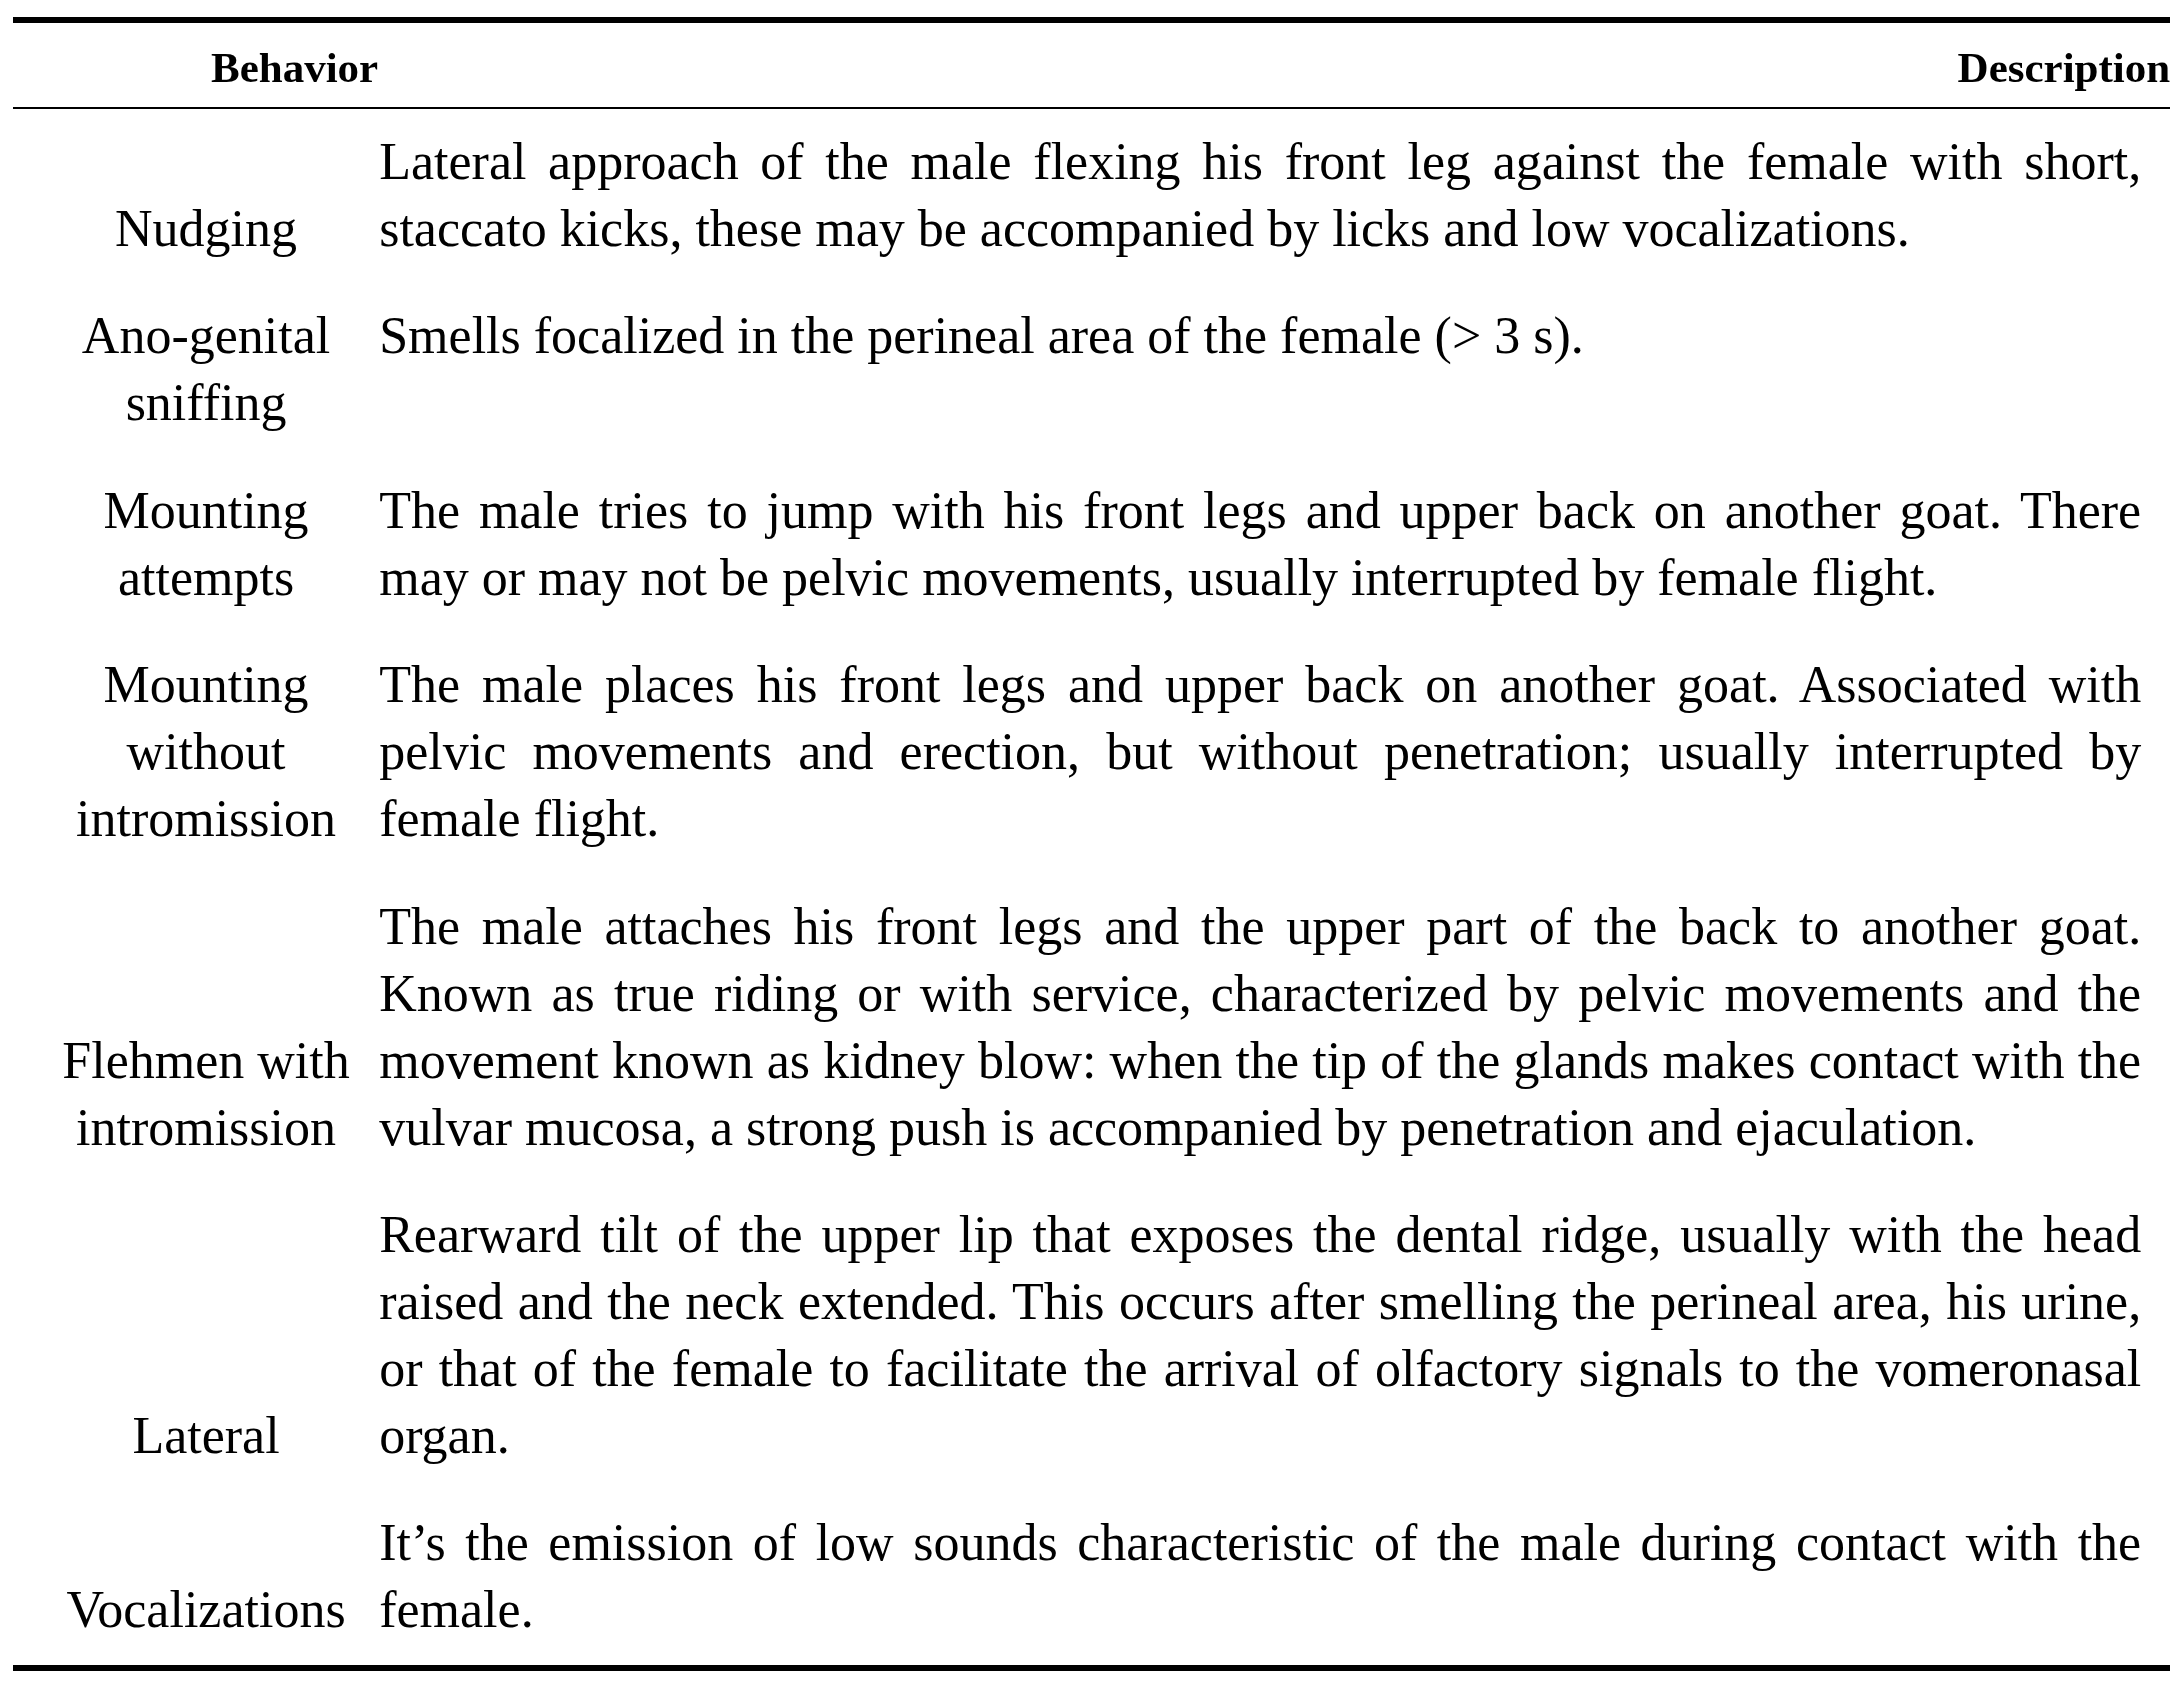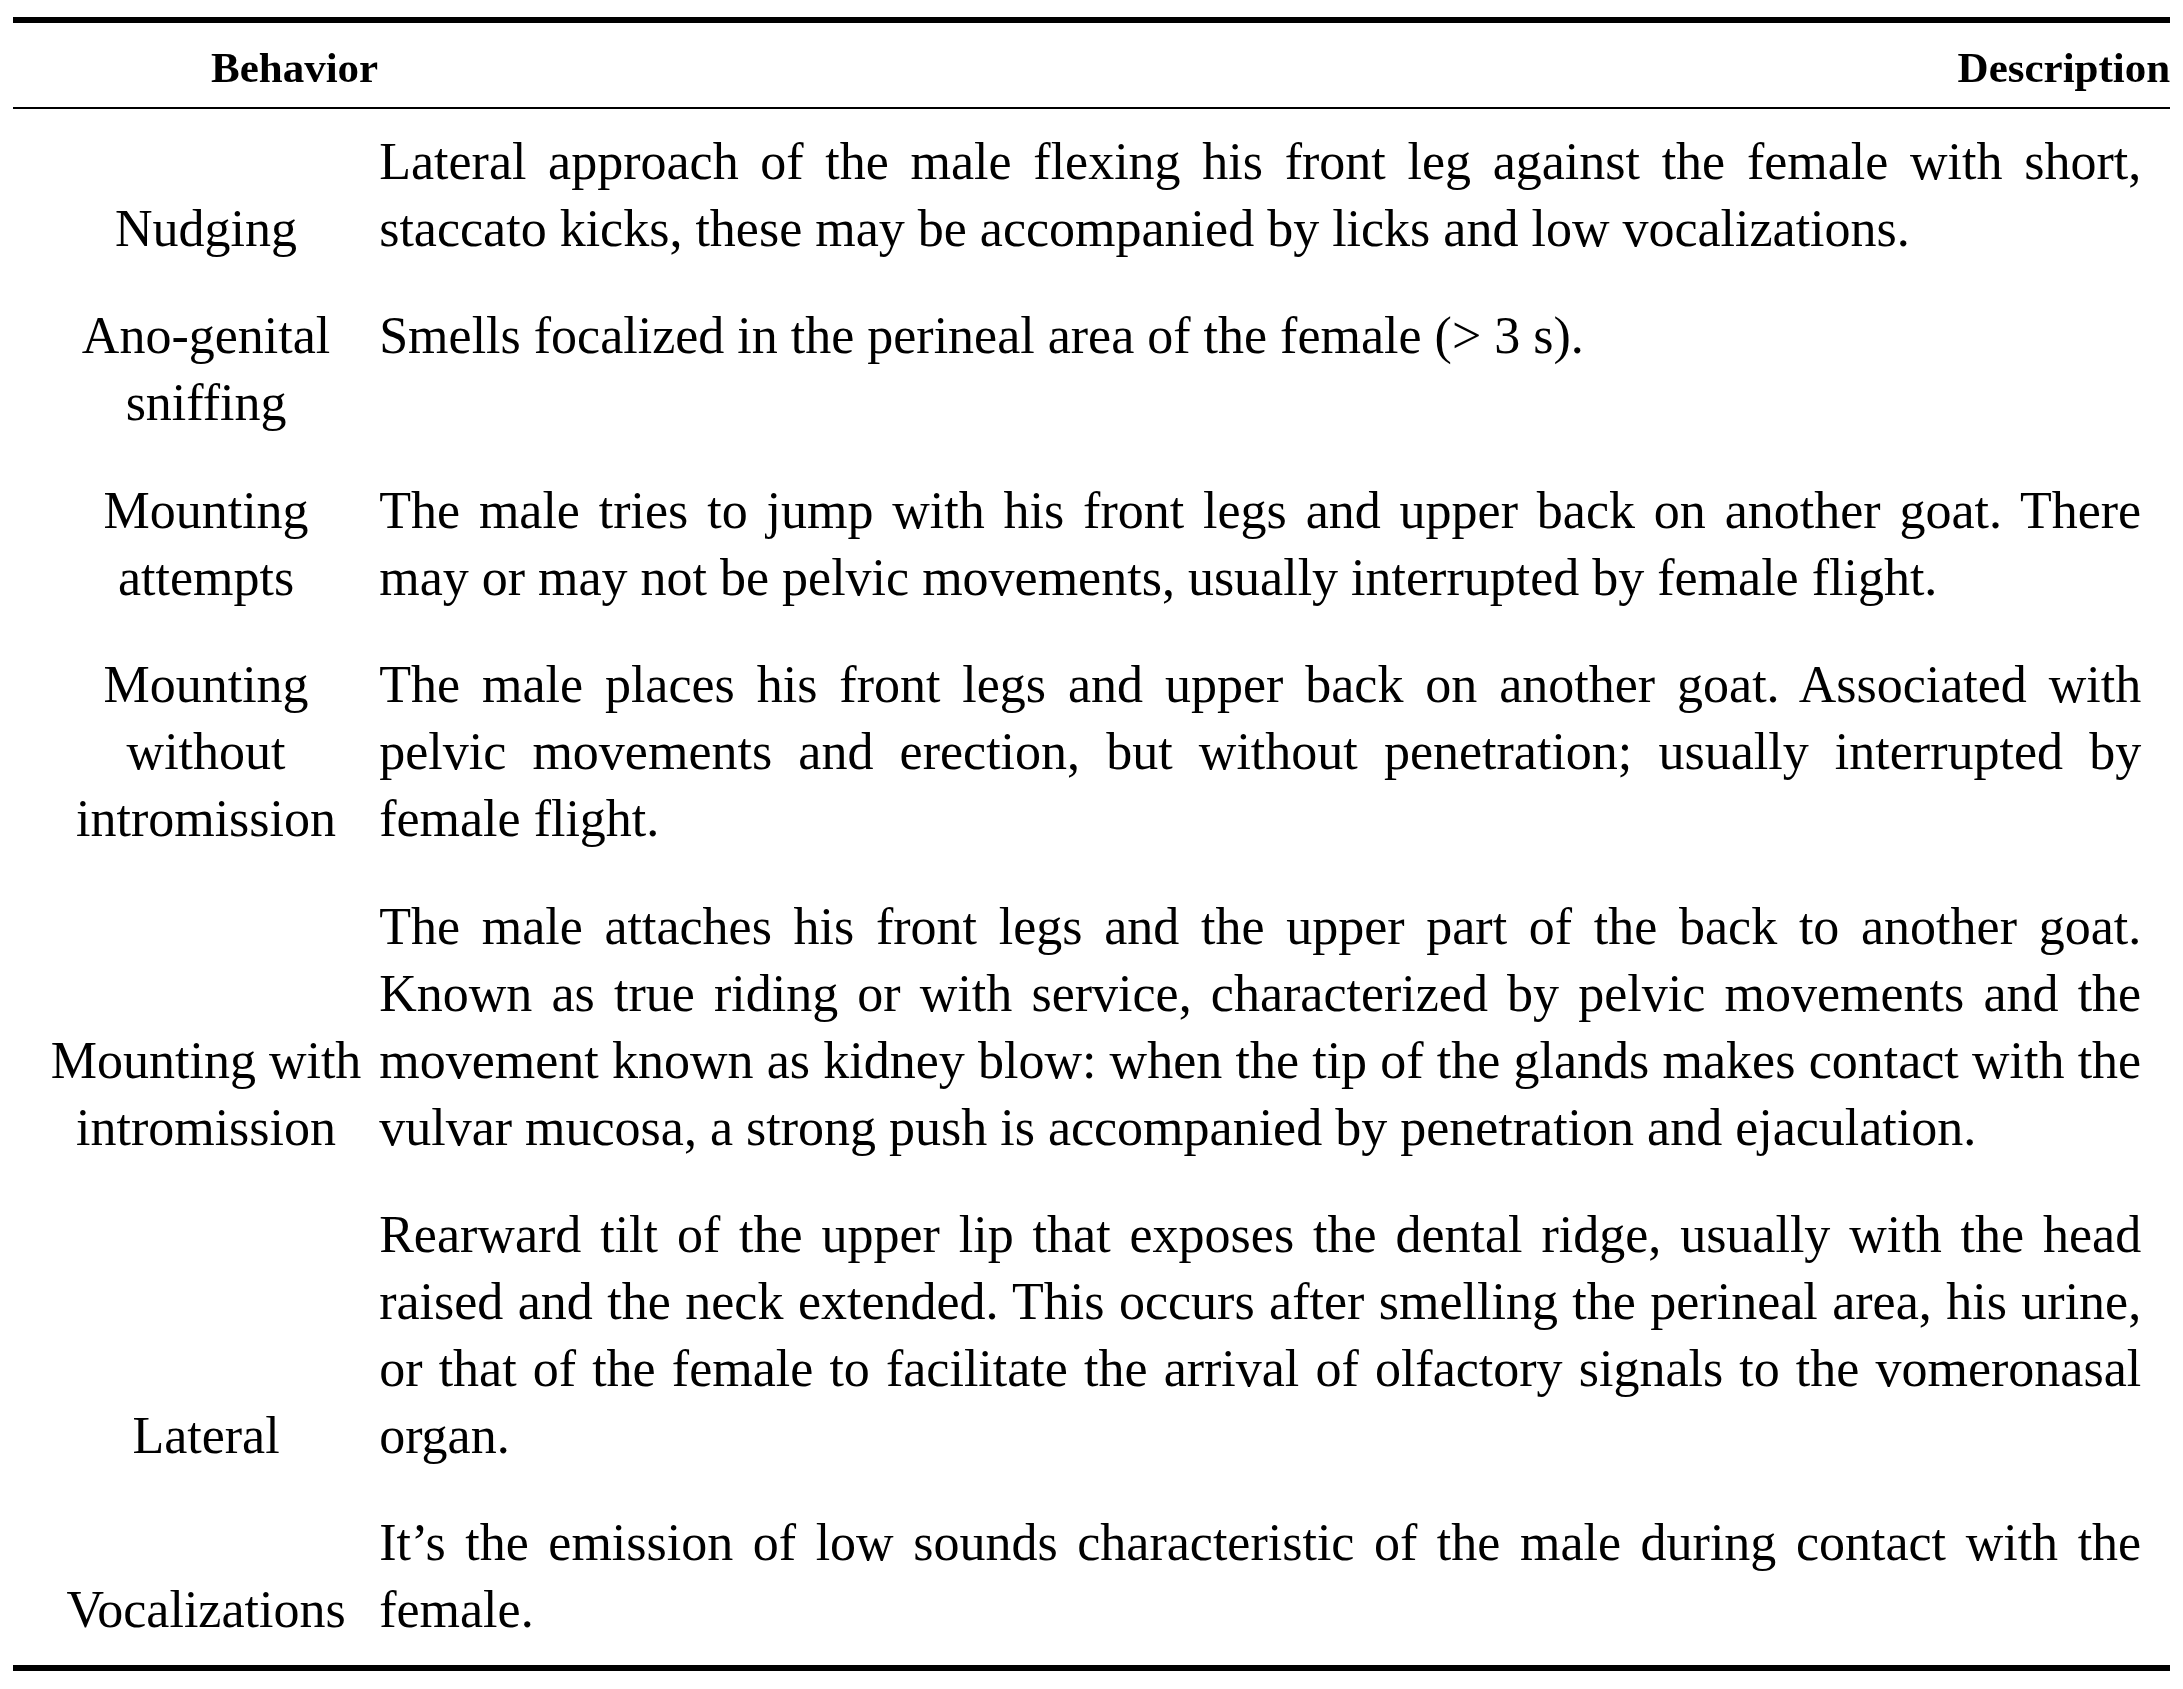--- a/index.html
+++ b/index.html
@@ -84,21 +84,21 @@
         </tr>
         <tr>
           <td class="behavior">Mounting attempts</td>
           <td class="description">The male tries to jump with his front legs and upper back on another goat. There may or may not be pelvic movements, usually interrupted by female flight.</td>
         </tr>
         <tr>
           <td class="behavior">Mounting without intromission</td>
           <td class="description">The male places his front legs and upper back on another goat. Associated with pelvic movements and erection, but without penetration; usually interrupted by female flight.</td>
         </tr>
         <tr>
-          <td class="behavior">Mounting with intromission</td>
+          <td class="behavior">Flehmen with intromission</td>
           <td class="description">The male attaches his front legs and the upper part of the back to another goat. Known as true riding or with service, characterized by pelvic movements and the movement known as kidney blow: when the tip of the glands makes contact with the vulvar mucosa, a strong push is accompanied by penetration and ejaculation.</td>
         </tr>
         <tr>
           <td class="behavior">Lateral</td>
           <td class="description">Rearward tilt of the upper lip that exposes the dental ridge, usually with the head raised and the neck extended. This occurs after smelling the perineal area, his urine, or that of the female to facilitate the arrival of olfactory signals to the vomeronasal organ.</td>
         </tr>
         <tr>
           <td class="behavior">Vocalizations</td>
           <td class="description">It’s the emission of low sounds characteristic of the male during contact with the female.</td>
         </tr>

